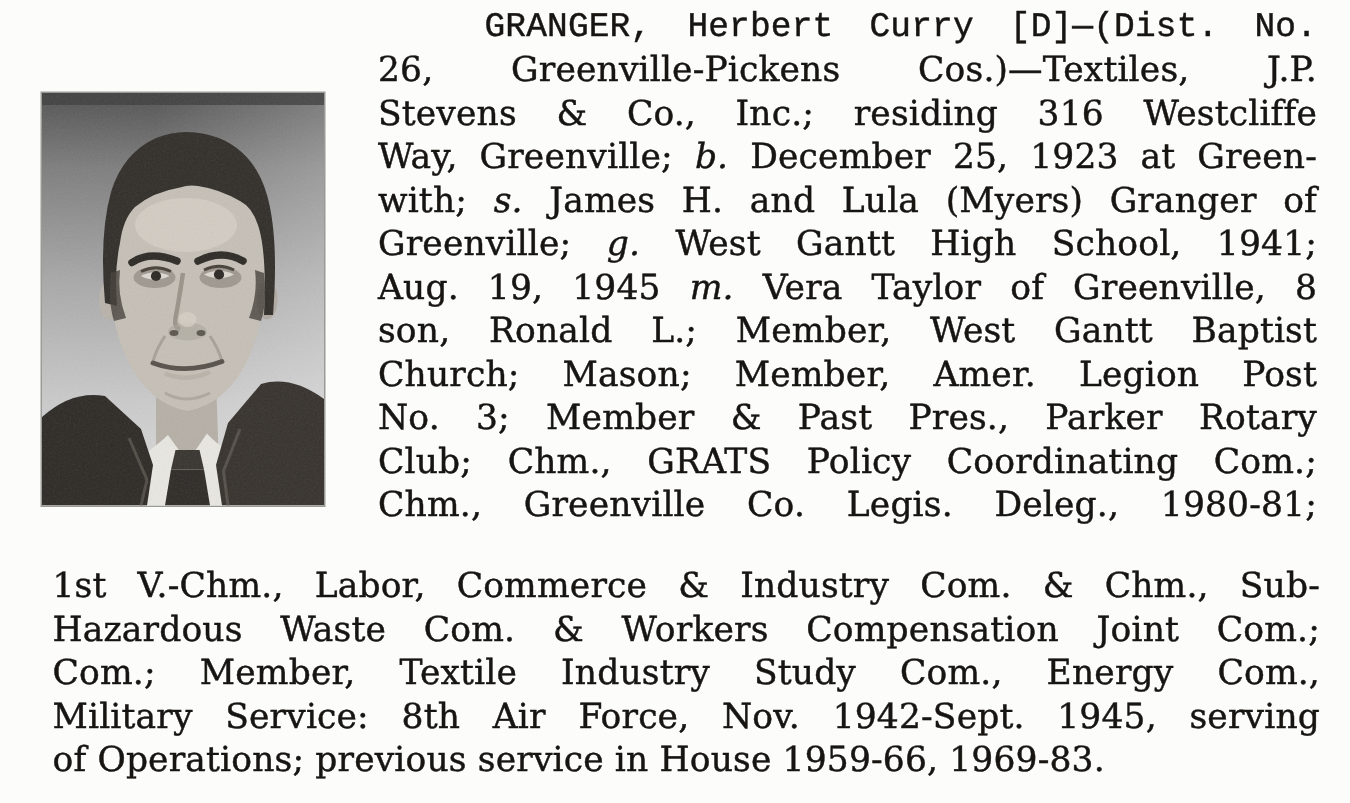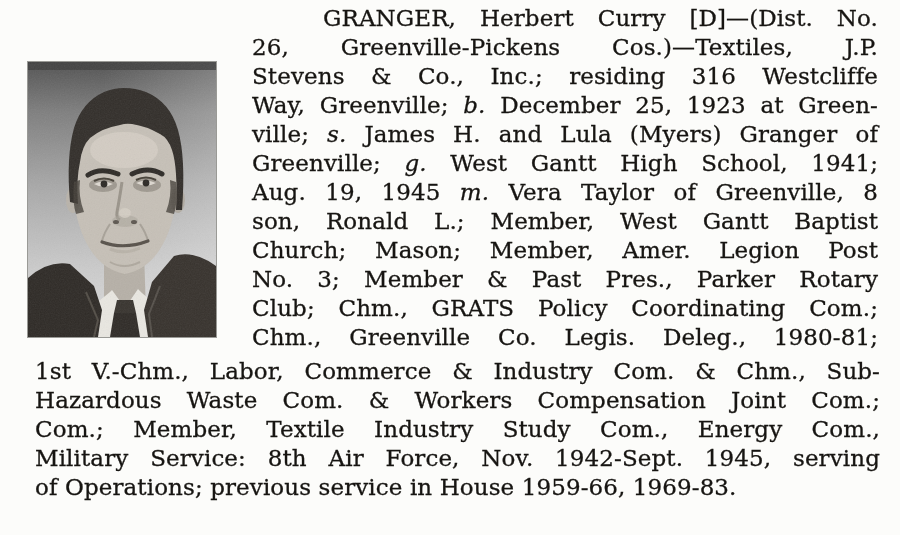--- a/index.html
+++ b/index.html
@@ -13,23 +13,23 @@
     position:absolute;left:28px;top:62px;width:188px;height:275px;
     outline:1px solid #9a9a96;
   }
   .photo svg{display:block;width:100%;height:100%;filter:blur(.4px);}
   .bio{
     font-size:23px;line-height:29px;
     -webkit-text-stroke:.3px currentColor;
     letter-spacing:.1px;
   }
   .wrap-col{position:absolute;left:252px;top:4px;width:626px;}
-  .full-col{position:absolute;left:35px;top:357px;width:845px;}
+  .full-col{position:absolute;left:35px;top:377px;width:845px;}
   .line{text-align:justify;text-align-last:justify;}
-  .line.first{padding-left:71px;}
+  .line.first{padding-left:71px;font-family:Liberation Mono, monospace;}
   .line.last{text-align-last:left;}
   .it{font-style:italic;}
 </style>
 </head>
 <body>
 
 <div class="page">
 
   <div class="photo" role="img" aria-label="Black-and-white portrait photograph of a man in a dark suit, white shirt and dark tie">
     <svg viewBox="0 0 188 275" preserveAspectRatio="none">
@@ -119,21 +119,21 @@
 
       <rect width="188" height="275" filter="url(#grain)" opacity=".1"></rect>
     </svg>
   </div>
 
   <div class="bio wrap-col">
     <div class="line first">GRANGER, Herbert Curry [D]—(Dist. No.</div>
     <div class="line">26, Greenville-Pickens Cos.)—Textiles, J.P.</div>
     <div class="line">Stevens &amp; Co., Inc.; residing 316 Westcliffe</div>
     <div class="line"><span>Way, Greenville; </span><span class="it">b.</span><span> December 25, 1923 at Green-</span></div>
-    <div class="line"><span>ville; </span><span class="it">s.</span><span> James H. and Lula (Myers) Granger of</span></div>
+    <div class="line"><span>with; </span><span class="it">s.</span><span> James H. and Lula (Myers) Granger of</span></div>
     <div class="line"><span>Greenville; </span><span class="it">g.</span><span> West Gantt High School, 1941;</span></div>
     <div class="line"><span>Aug. 19, 1945 </span><span class="it">m.</span><span> Vera Taylor of Greenville, 8</span></div>
     <div class="line">son, Ronald L.; Member, West Gantt Baptist</div>
     <div class="line">Church; Mason; Member, Amer. Legion Post</div>
     <div class="line">No. 3; Member &amp; Past Pres., Parker Rotary</div>
     <div class="line">Club; Chm., GRATS Policy Coordinating Com.;</div>
     <div class="line">Chm., Greenville Co. Legis. Deleg., 1980-81;</div>
   </div>
 
   <div class="bio full-col">

